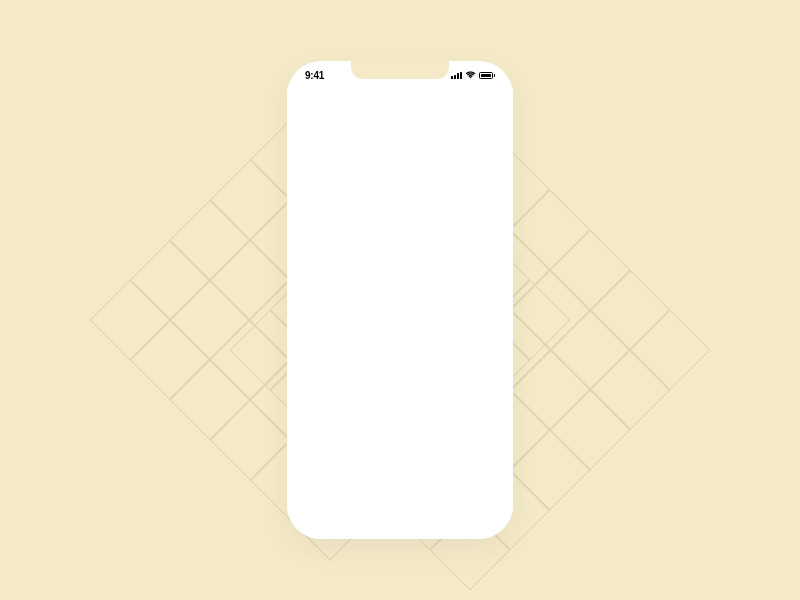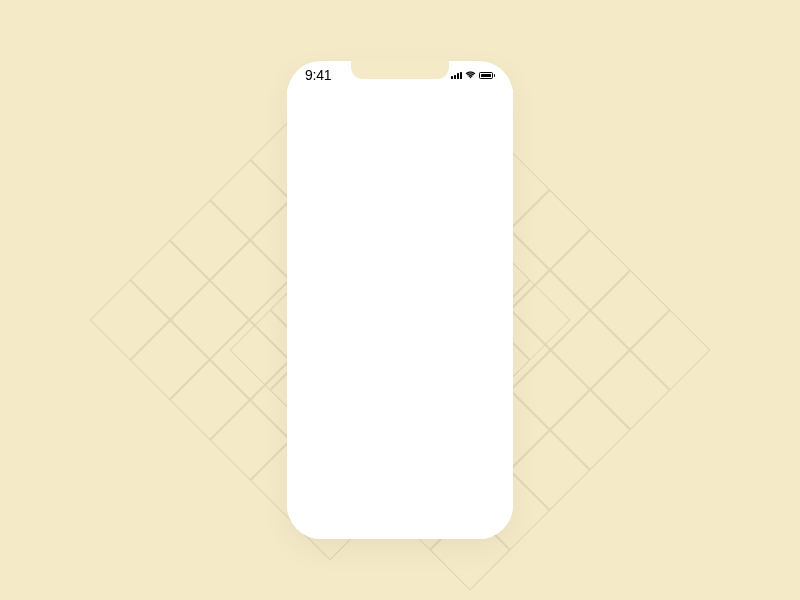--- a/index.html
+++ b/index.html
@@ -76,22 +76,22 @@
       right: 0;
       height: 18px;
       display: flex;
       justify-content: space-between;
       align-items: center;
       padding: 0 18px;
       z-index: 2;
     }
     
     .status-time {
-      font-size: 14px;
-      font-weight: 400;
+      font-size: 10px;
+      font-weight: 700;
       color: #000000;
       letter-spacing: -0.2px;
     }
     
     .status-icons {
       display: flex;
       align-items: center;
       gap: 3px;
     }
     

